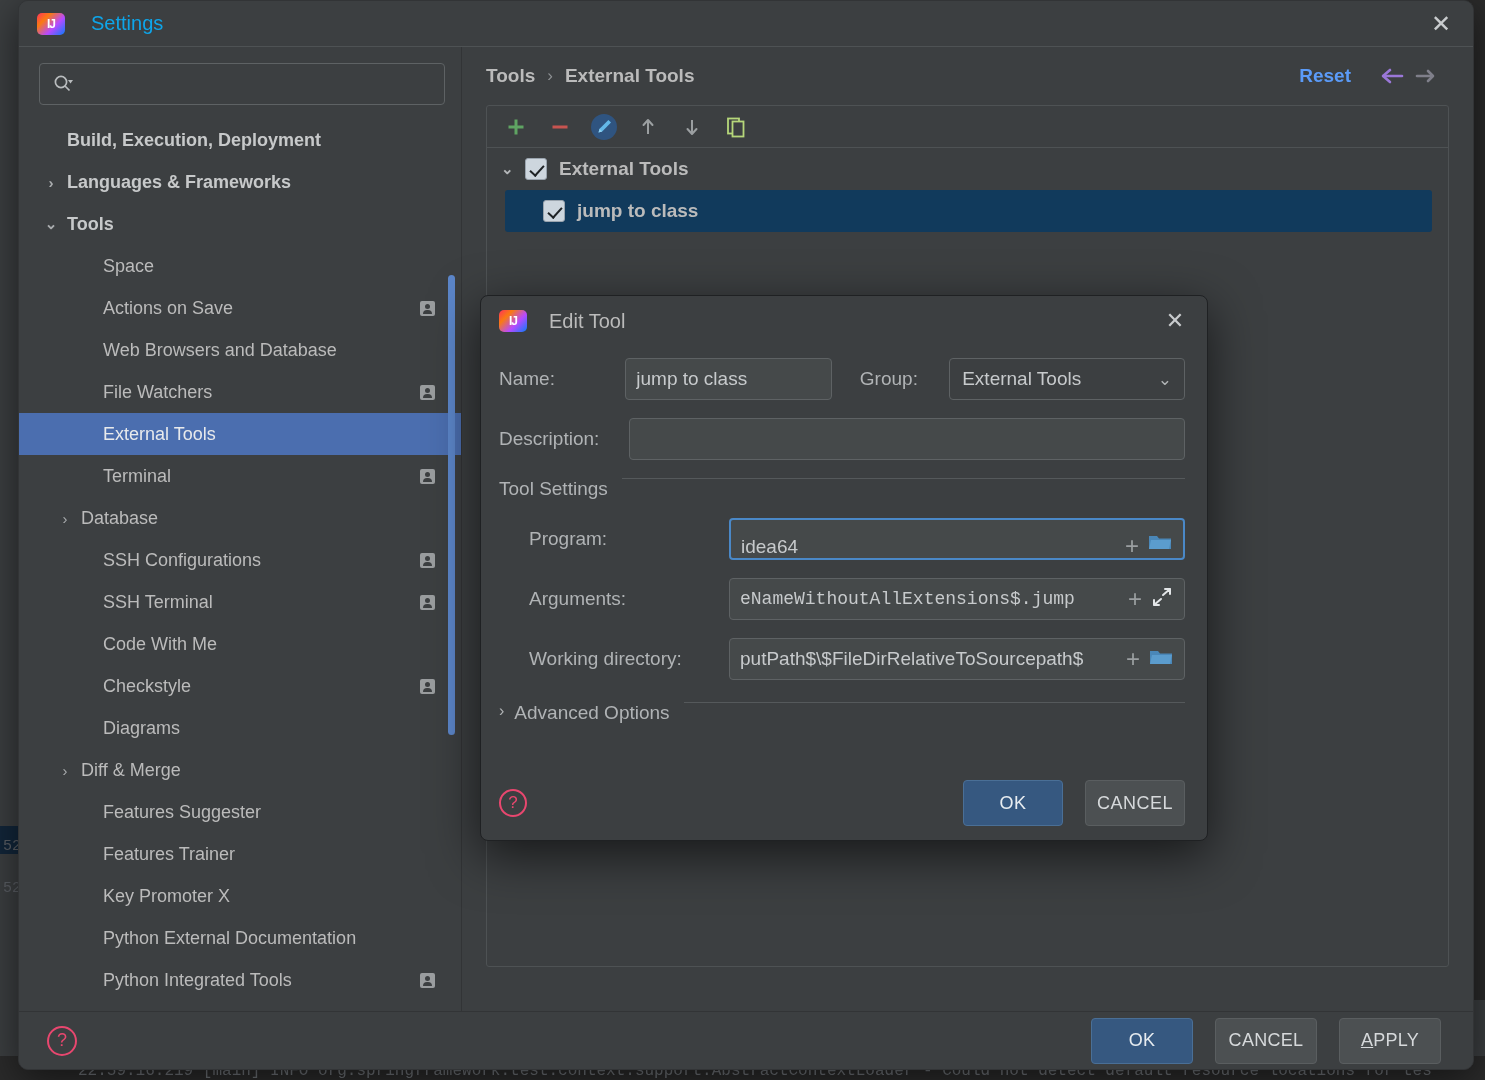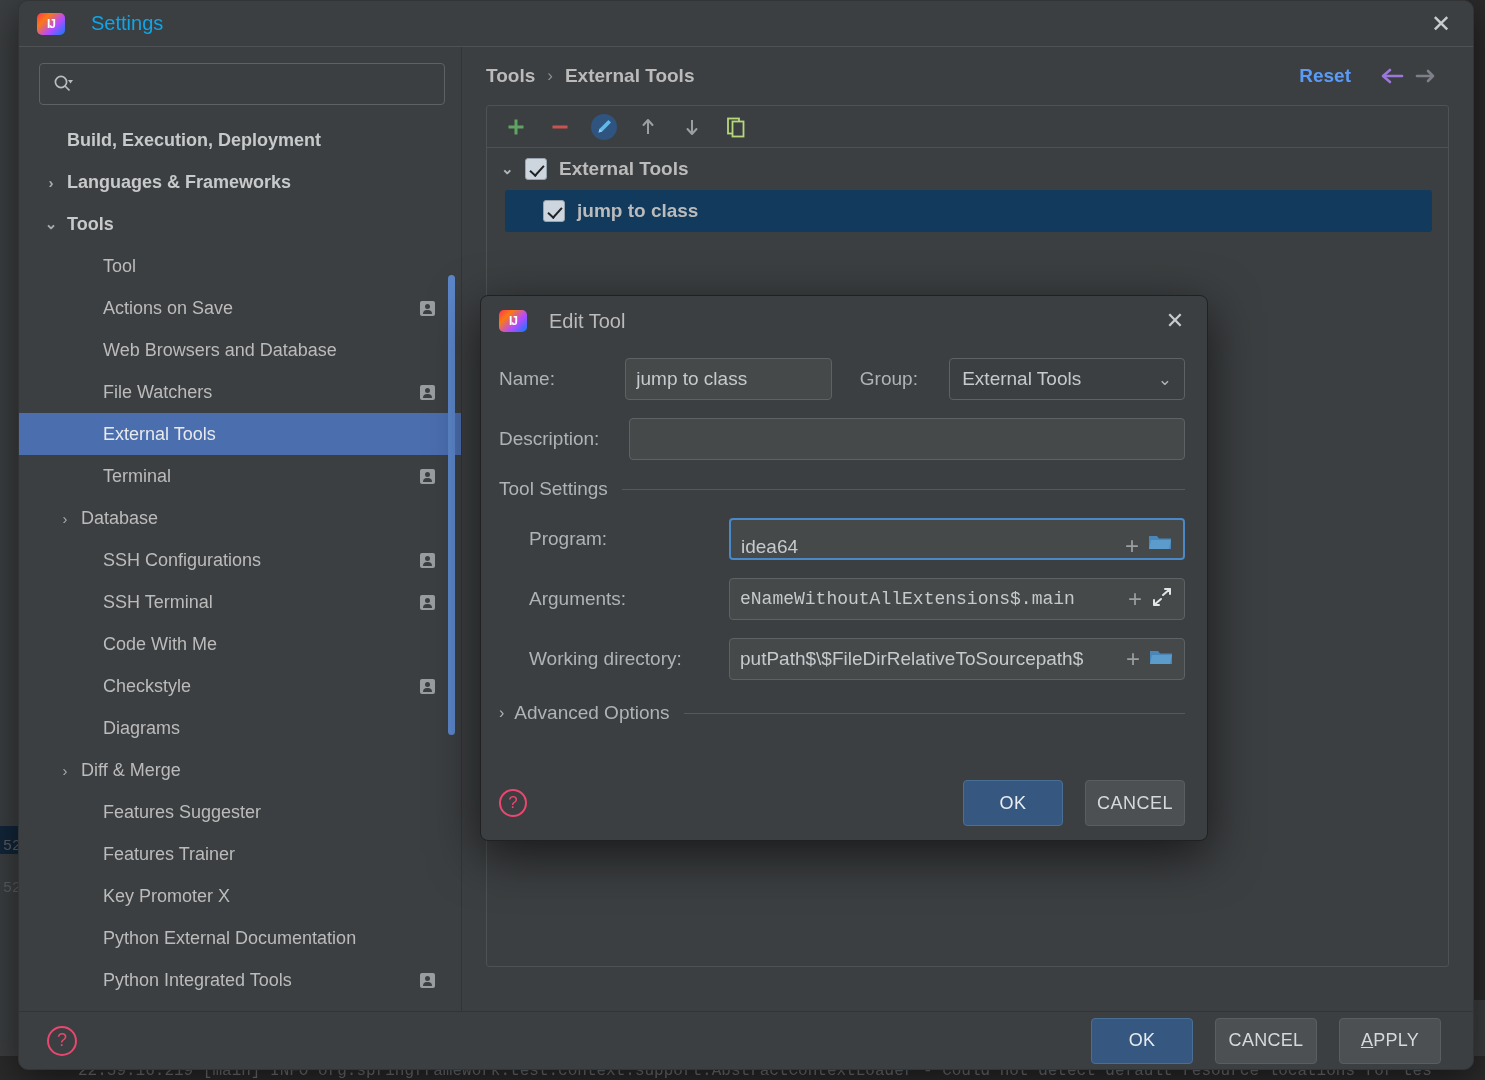--- a/index.html
+++ b/index.html
@@ -210,21 +210,21 @@
   .tinput.focused { border: 2px solid #4a88c7; background: #45494a; align-items: flex-end; }
   .tinput .val { flex: 1; white-space: nowrap; overflow: hidden; }
   .tinput.mono .val { font-family: "Liberation Mono", monospace; font-size: 18px; }
   .tinput .plus { color: #9b9fa1; font-size: 24px; margin: 0 8px; line-height: 1; }
   .dd {
     height: 42px; border: 1px solid #5e6264; border-radius: 4px;
     background: #3c3f41; display: flex; align-items: center;
     padding: 0 12px; color: #c7cacc; font-size: 19px;
   }
   .dd .ddv { flex: 1; }
-  .sect-head { display: flex; align-items: center; margin: 4px 0 18px; }
+  .sect-head { display: flex; margin: 4px 0 18px; }
   .sect-head .st { color: #b0b3b5; font-size: 19px; white-space: nowrap; }
   .sect-head .line { flex: 1; height: 1px; background: #55595b; margin-left: 14px; }
   .sect-head .chev { color: #b0b3b5; font-size: 16px; margin-right: 10px; }
   .dlg-footer {
     position: absolute; left: 0; right: 0; bottom: 0; height: 74px;
     display: flex; align-items: center; padding: 0 22px 0 18px;
   }
   .dlg-footer .sp { flex: 1; }
   .help-circle-sm {
     width: 28px; height: 28px; border-radius: 50%;
@@ -305,21 +305,21 @@
           <div class="tree-item bold lvl1">
             <span class="arrow">›</span>
             <span class="label">Languages &amp; Frameworks</span>
           </div>
           <div class="tree-item bold lvl1">
             <span class="arrow">⌄</span>
             <span class="label">Tools</span>
           </div>
           <div class="tree-item lvl2">
             <span class="arrow blank">›</span>
-            <span class="label">Tool</span>
+            <span class="label">Space</span>
           </div>
           <div class="tree-item lvl2">
             <span class="arrow blank">›</span>
             <span class="label">Actions on Save</span>
             <span class="badge-icon">
               <b></b>
               <i></i>
             </span>
           </div>
           <div class="tree-item lvl2">
@@ -548,21 +548,21 @@
             <path d="M2 5 L10 5 L12 7.5 L24 7.5 L24 18 L2 18 Z" fill="#4a87b8"></path>
             <path d="M4 9 L24 9 L22 18 L2 18 Z" fill="#5b9ccd"></path>
           </svg>
         </span>
       </span>
     </div>
 
     <div class="frow" style="padding-left:30px">
       <span class="flabel" style="width:200px">Arguments:</span>
       <span class="tinput mono" style="flex:1">
-        <span class="val">eNameWithoutAllExtensions$.main</span>
+        <span class="val">eNameWithoutAllExtensions$.jump</span>
         <span class="plus">+</span>
         <span>
           <svg width="24" height="22" viewBox="0 0 24 22">
             <path d="M13 9 L20 3 M20 3 L15 3 M20 3 L20 8" fill="none" stroke="#e3e6e8" stroke-width="2" stroke-linecap="round"></path>
             <path d="M11 13 L4 19 M4 19 L9 19 M4 19 L4 14" fill="none" stroke="#e3e6e8" stroke-width="2" stroke-linecap="round"></path>
           </svg>
         </span>
       </span>
     </div>
 

